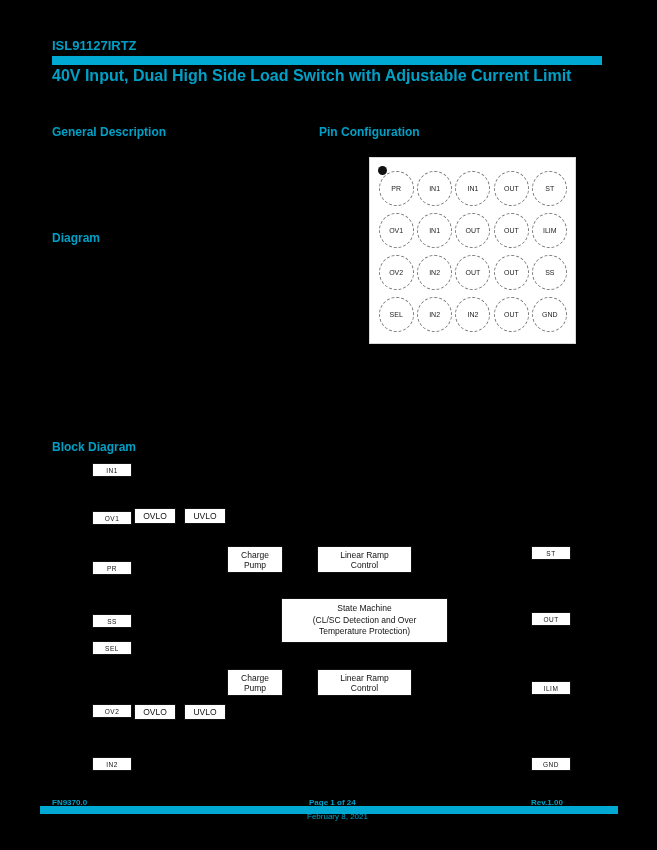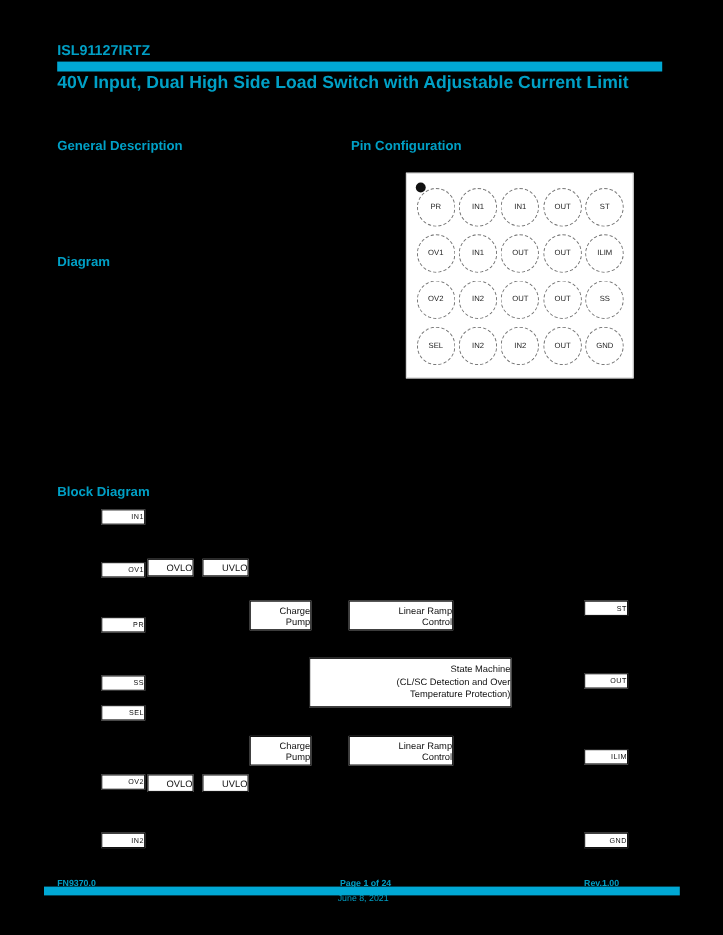--- a/index.html
+++ b/index.html
@@ -67,21 +67,21 @@
     border:1px dashed #7a7a7a;
     display:flex;align-items:center;justify-content:center;
     font-size:7px;color:#222;font-weight:normal;
     font-family:"Liberation Sans", sans-serif;
   }
 
   
   .bd{position:absolute;left:0;top:455px;width:657px;height:330px;}
   .blk{
     position:absolute;background:#fff;border:1px solid #111;color:#111;
-    display:flex;flex-direction:column;align-items:flex-end;justify-content:center;
+    display:flex;flex-direction:column;align-items:center;justify-content:center;
     text-align:center;box-sizing:border-box;
     font-family:"Liberation Sans", sans-serif;
   }
   .pinblk{
     width:40px;height:14px;font-size:6.5px;letter-spacing:.5px;
   }
   .logicblk{ font-size:8.5px; }
   .bigblk{ font-size:8.5px;line-height:1.35; }
   .blk span{display:block;}
 
@@ -233,26 +233,26 @@
         <span>Pump</span>
       </div>
       <div class="blk logicblk" style="left: 317px; top: 91px; width: 95px; height: 27px;">
         <span>Linear Ramp</span>
         <span>Control</span>
       </div>
       <div class="blk logicblk" style="left: 317px; top: 214px; width: 95px; height: 27px;">
         <span>Linear Ramp</span>
         <span>Control</span>
       </div>
-      <div class="blk bigblk" style="left: 281px; top: 143px; width: 184px; height: 45px;">
+      <div class="blk bigblk" style="left: 281px; top: 143px; width: 167px; height: 45px;">
         <span>State Machine</span>
         <span>(CL/SC Detection and Over</span>
         <span>Temperature Protection)</span>
       </div>
     </div>
 
   <div class="rule-bot"></div>
   <div class="foot" id="foot-left">FN9370.0</div>
   <div class="foot" id="foot-center">Page 1 of 24</div>
-  <div class="foot" id="foot-center2">June 8, 2021</div>
+  <div class="foot" id="foot-center2">February 8, 2021</div>
   <div class="foot" id="foot-right">Rev.1.00</div>
 
 </div>
 
 </body></html>

